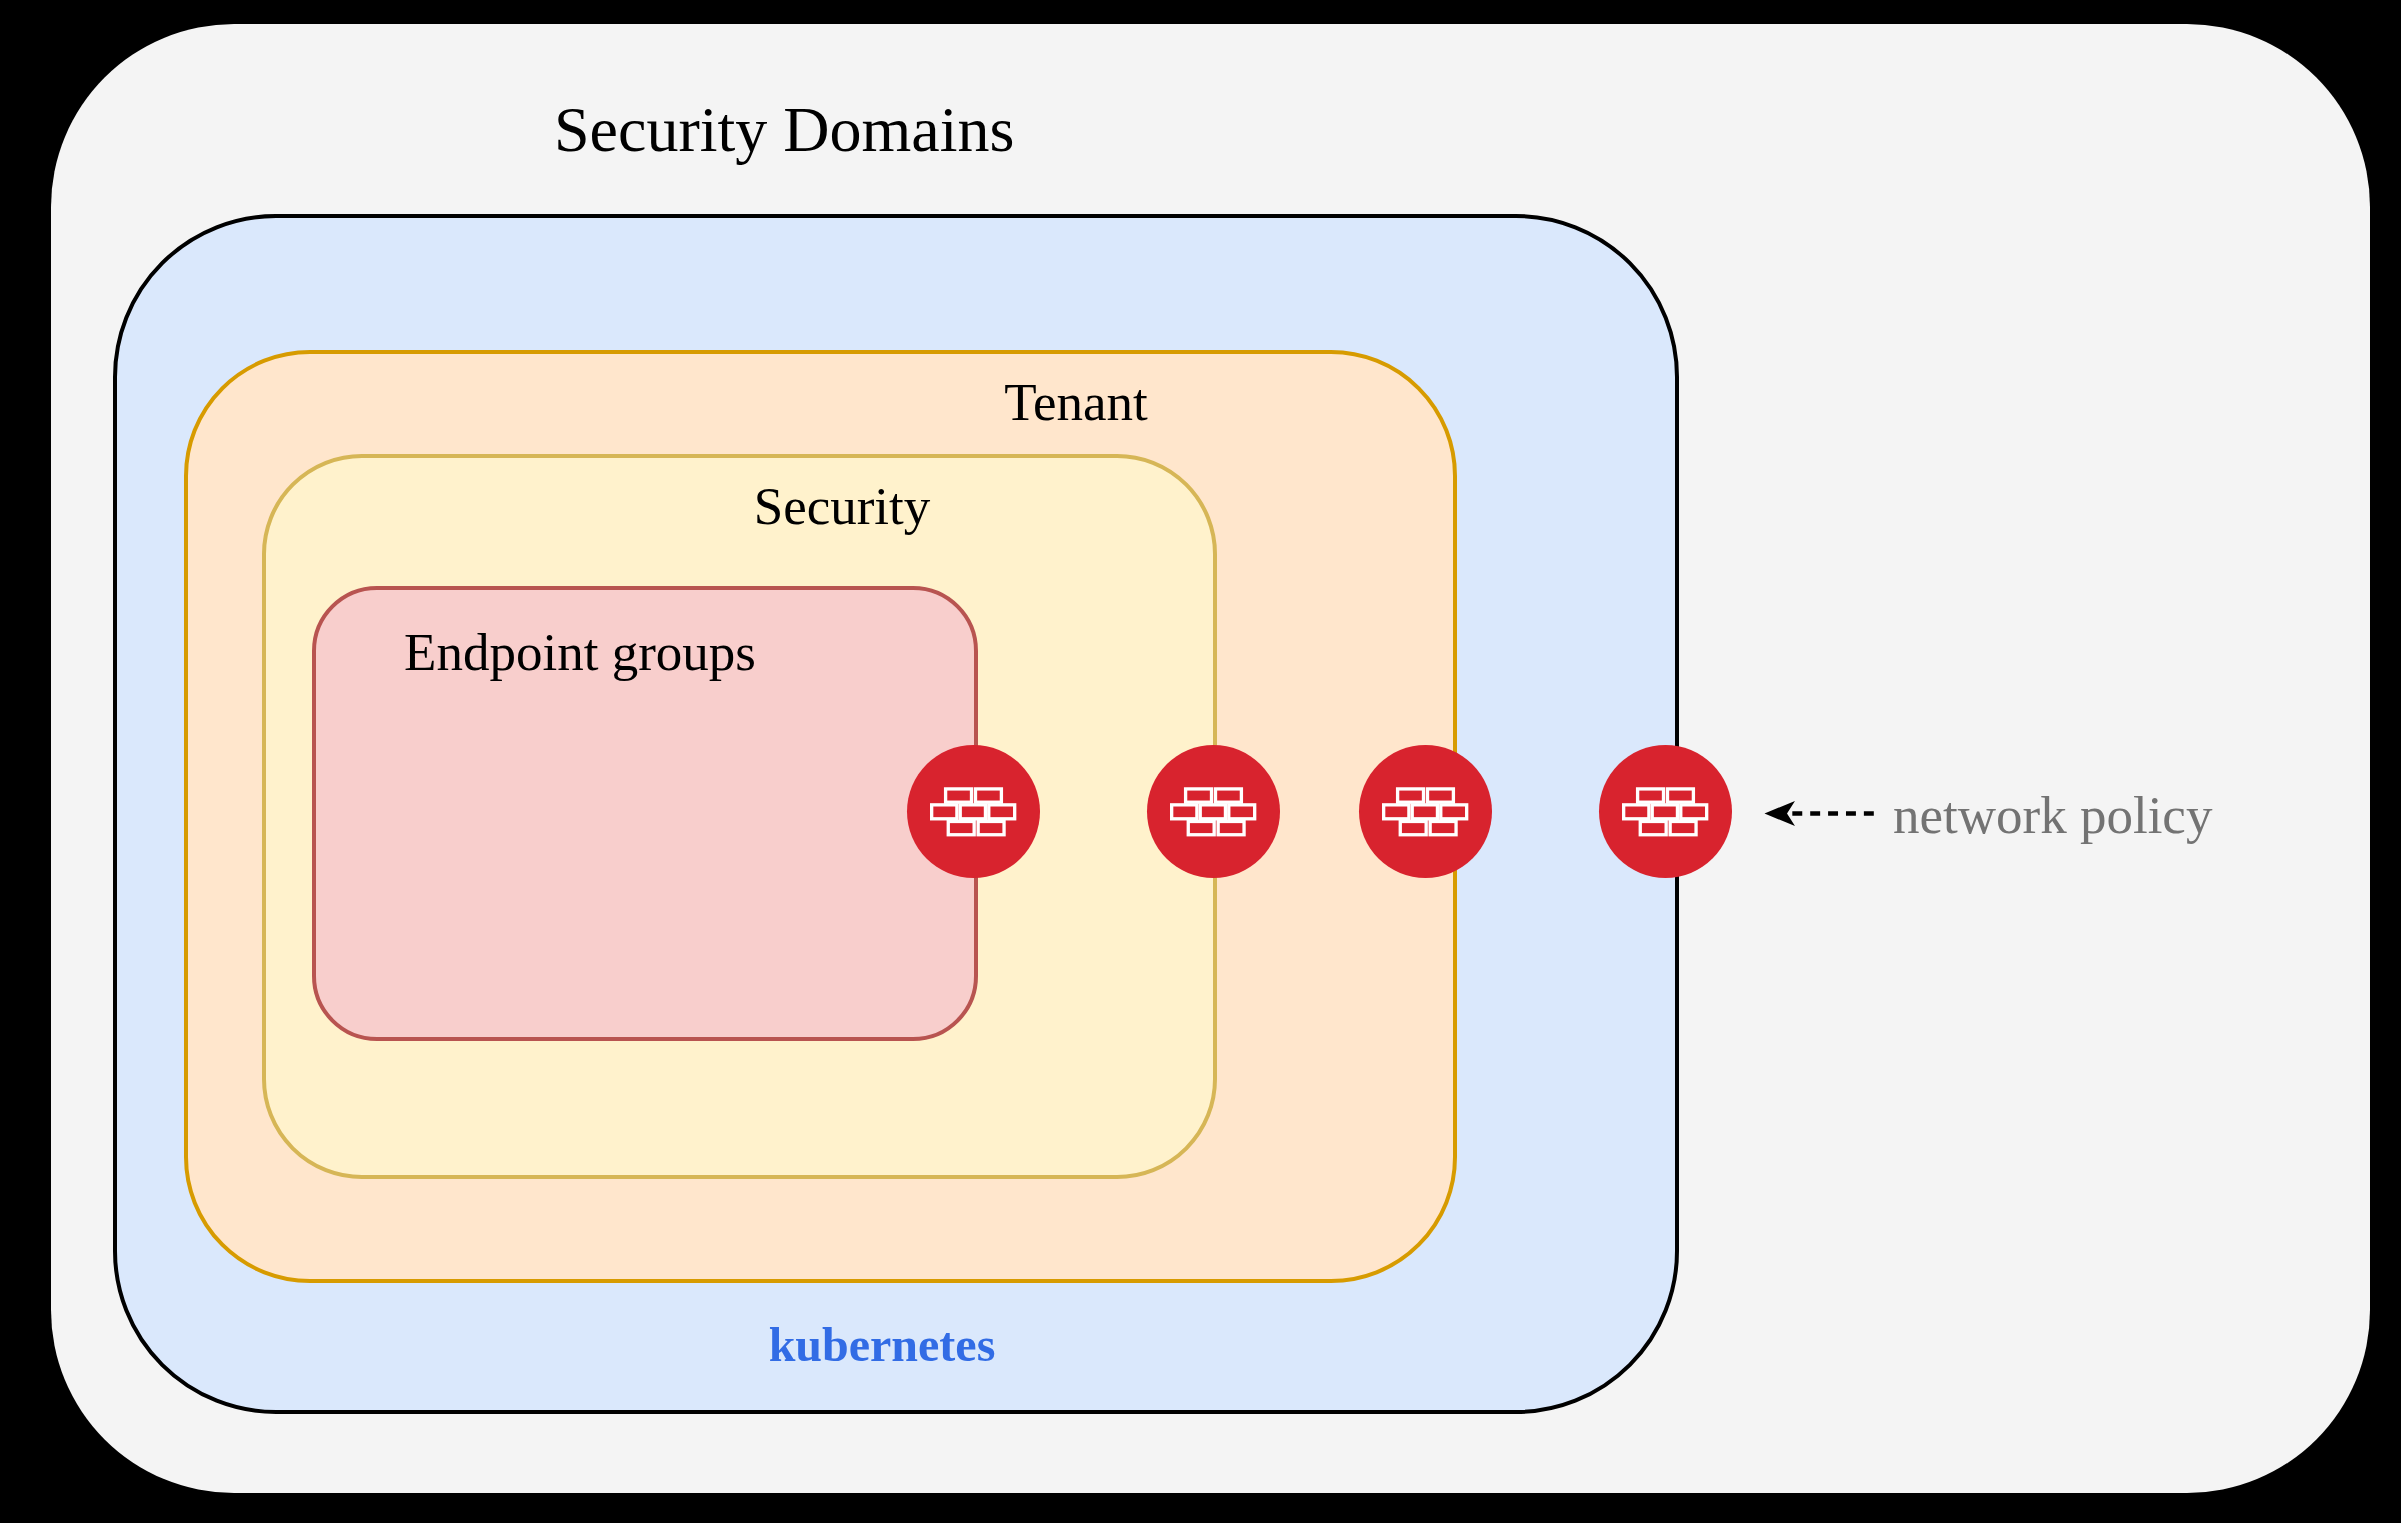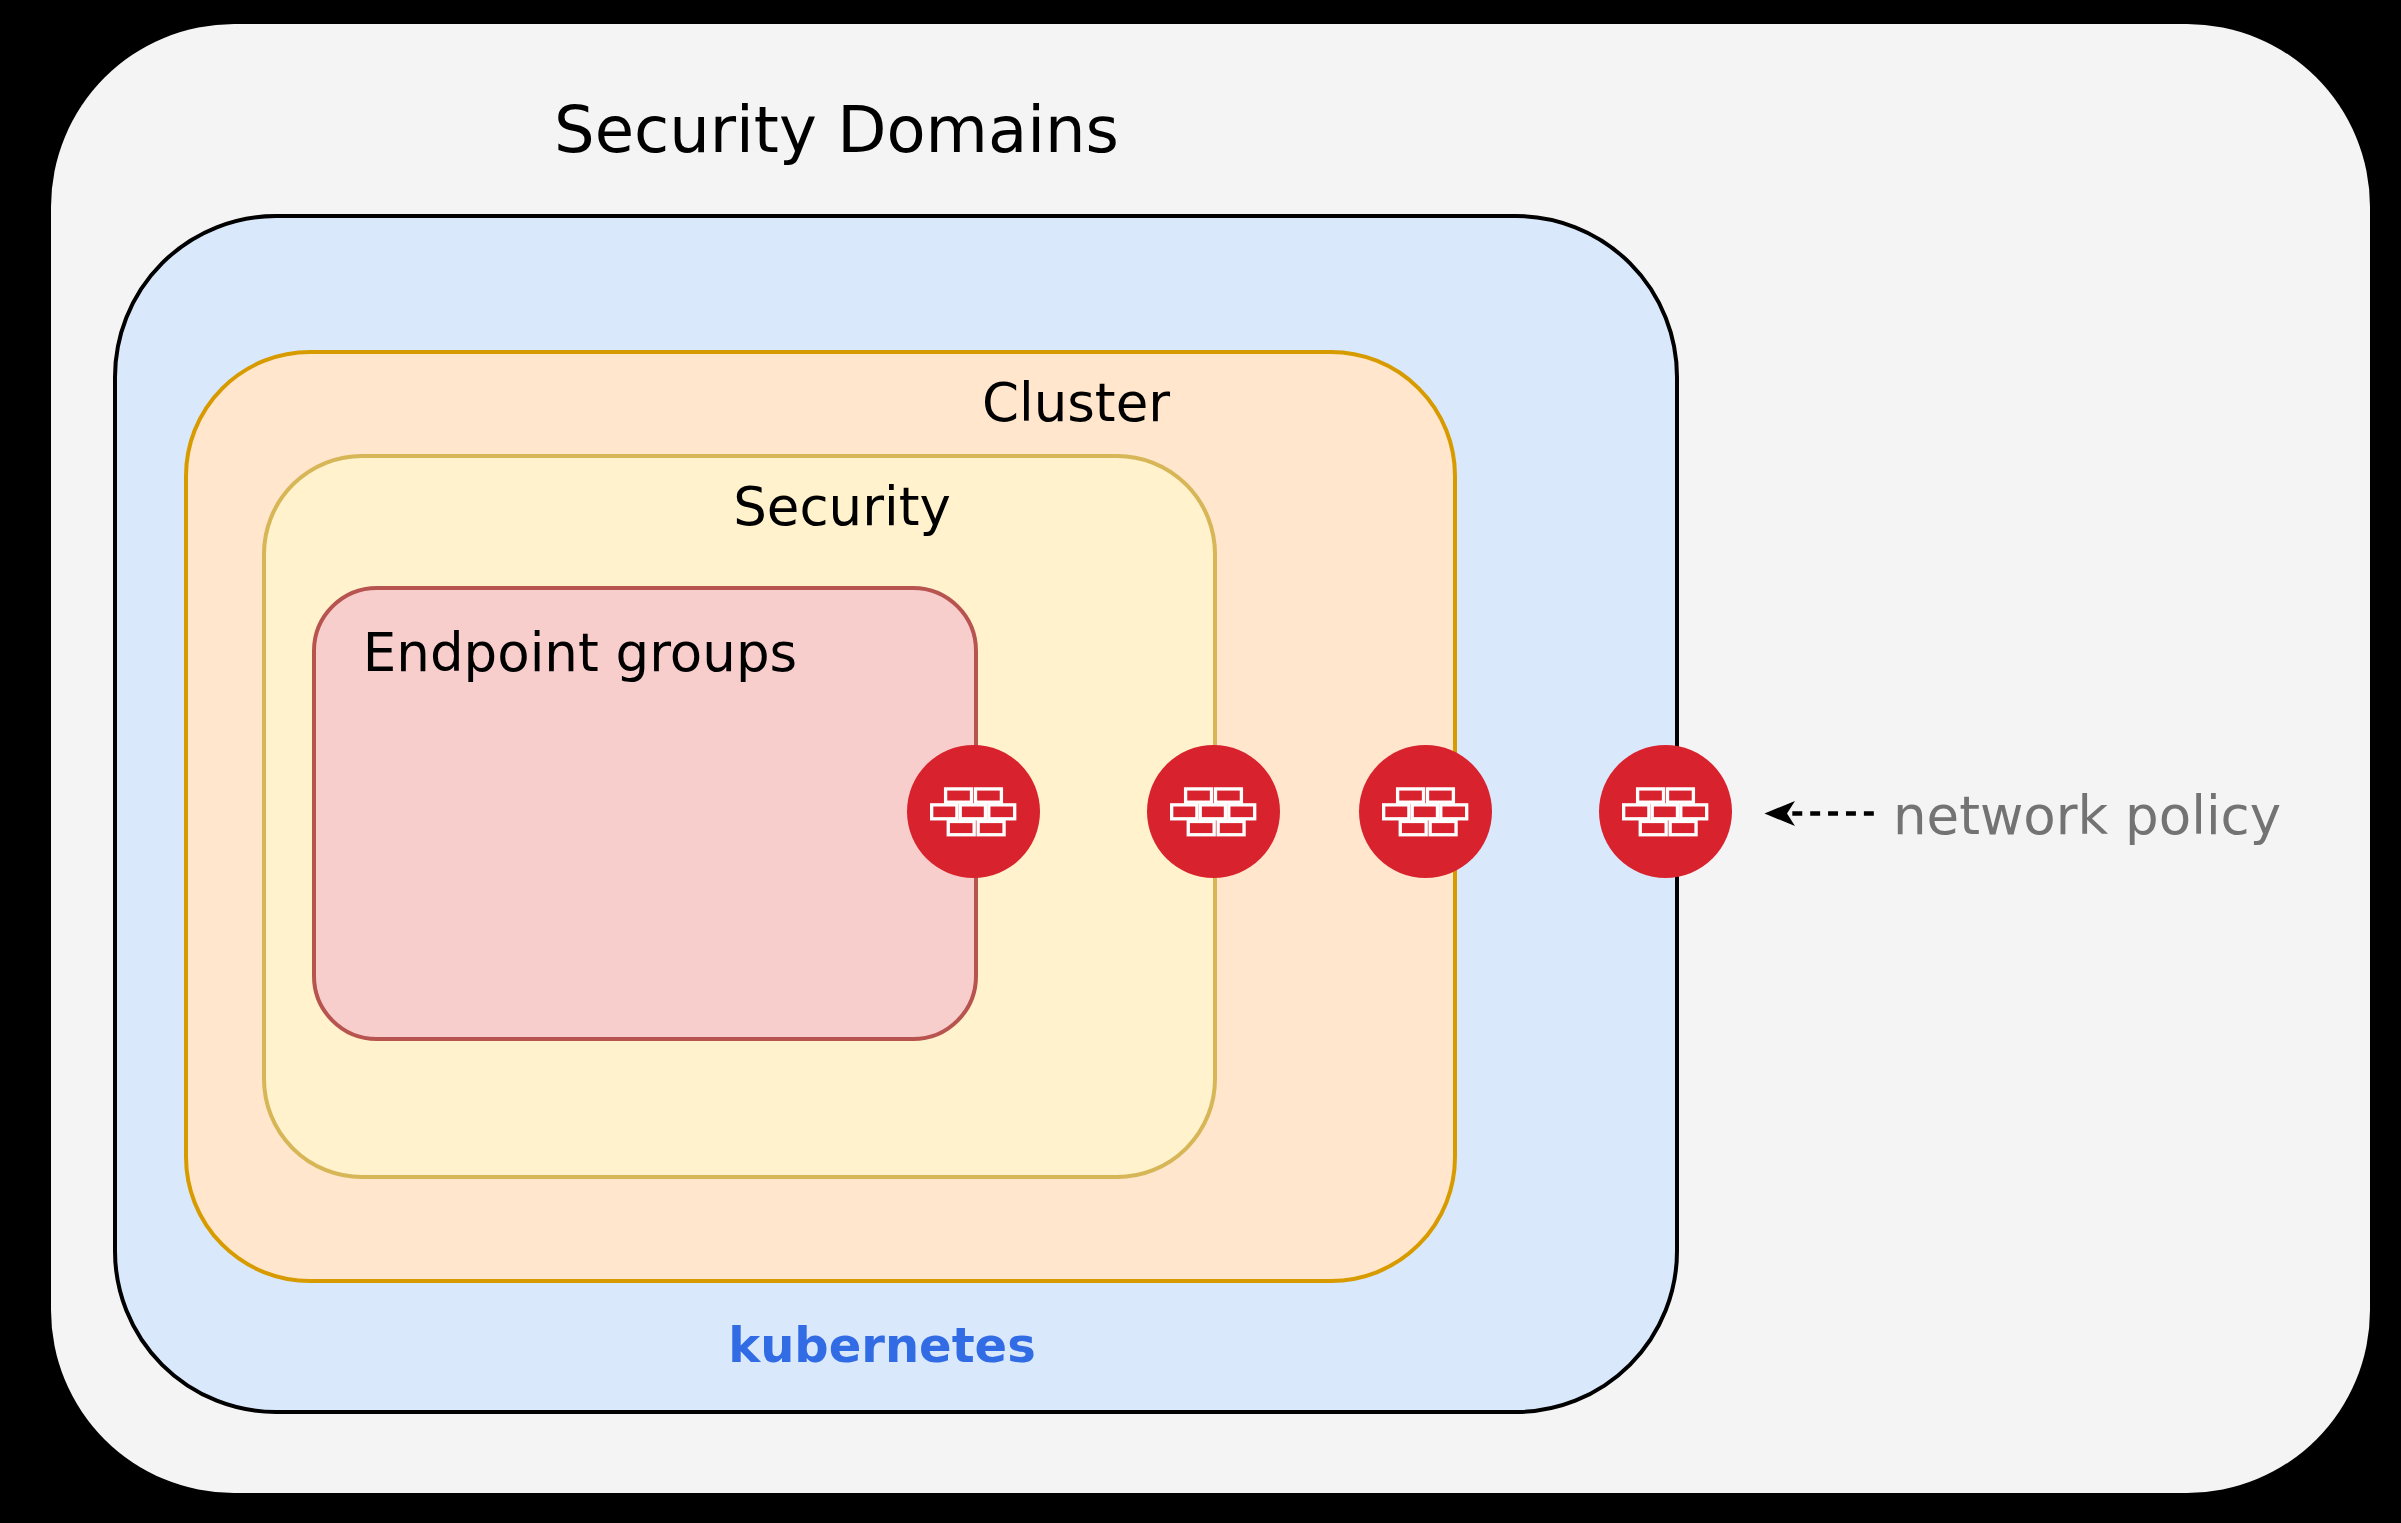--- a/index.html
+++ b/index.html
@@ -9,20 +9,21 @@
     width: 2401px;
     height: 1524px;
     overflow: hidden;
     font-family: "DejaVu Sans", "Liberation Sans", sans-serif;
   }
   #canvas {
     position: absolute;
     left: 0; top: 0;
     width: 2401px; height: 1334px;
     background: #000000;
+    font-family: Liberation Serif, serif;
   }
   #panel {
     position: absolute;
     left: 51px; top: 24px;
     width: 2319px; height: 1469px;
     background: #f4f4f4;
     border-radius: 183px;
   }
   .diagram-title {
     position: absolute;
@@ -112,21 +113,21 @@
 <body>
 
 <div id="canvas">
   <div id="panel">
 
     <div class="diagram-title">Security Domains</div>
 
     <div class="box" id="box-cluster">
 
       <div class="box" id="box-tenant">
-        <div class="box-label" style="left:888px; top:48px;">Cluster</div>
+        <div class="box-label" style="left:888px; top:48px;">Tenant</div>
 
         <div class="box" id="box-namespace">
           <div class="box-label" style="left:576px; top:48px;">Security</div>
 
           <div class="box" id="box-endpoint">
             <div class="box-label" style="left:264px; top:62px;">Endpoint groups</div>
           </div>
         </div>
       </div>
 

